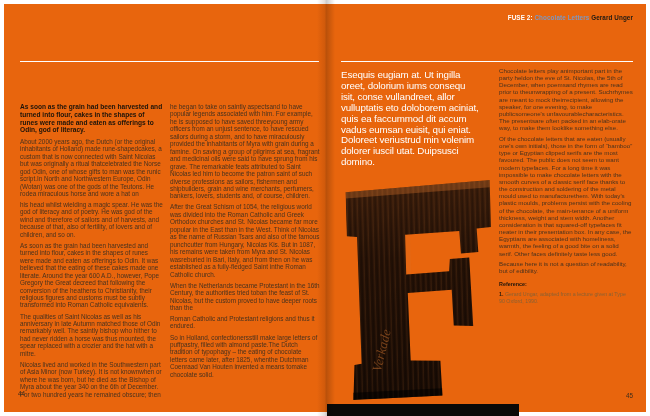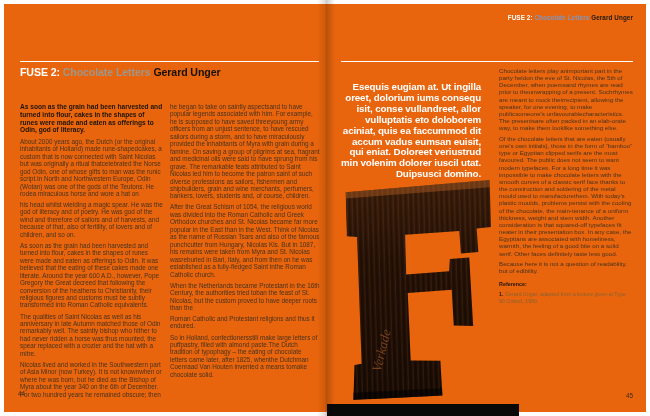--- a/index.html
+++ b/index.html
@@ -13,22 +13,22 @@
   .rule{position:absolute;top:57px;height:1.4px;background:#ffffff;}
   .rule-left{left:16px;width:299px;} .rule-right{left:337px;width:292px;}
   .page-title{position:absolute;left:16px;top:62px;font-size:10.6px;font-weight:bold;white-space:nowrap;letter-spacing:-.1px;}
   .pt-fuse{color:#ffffff;} .pt-title{color:#9d978c;} .pt-author{color:#161008;}
   .col{position:absolute;font-size:6.35px;line-height:7.45px;color:#49321e;letter-spacing:0;}
   .col p{margin:0 0 3.6px 0;}
   .col1{left:16px;top:99px;width:143px;}
   .col2{left:166px;top:99px;width:150px;}
   .col3{left:495px;top:63px;width:134px;font-size:6.2px;line-height:7.15px;}
   .intro{font-weight:bold;color:#1d140a;font-size:6.6px;line-height:7.8px;margin-bottom:4px;}
-  .pull-quote{position:absolute;left:337px;top:78px;width:140px;color:#ffffff;font-weight:bold;
-              font-size:9.8px;line-height:10.9px;letter-spacing:-.15px;text-align:right;}
+  .pull-quote{position:absolute;left:337px;top:66px;width:140px;color:#ffffff;font-weight:normal;
+              font-size:9.8px;line-height:10.9px;letter-spacing:-.15px;}
   .reference{margin-top:6px;}
   .ref-label{font-size:5.4px;font-weight:bold;color:#20160c;margin:0 0 1px 0;}
   .ref-line{font-size:5.3px;line-height:6.3px;color:#8a6133;margin:0;}
   .ref-num{font-weight:bold;color:#2a1c0e;}
   .pagenum{position:absolute;font-size:6.4px;color:#3f2d1c;}
   .pagenum-left{left:14px;top:386px;}
   .pagenum-right{left:622px;top:388px;}
   .photo{position:absolute;left:344px;top:178px;width:146px;height:216px;transform:rotate(-1.6deg);}
   .photo svg{display:block;width:100%;height:100%;}
   .photo-bottom-edge{position:absolute;left:327px;top:404px;width:192px;height:12px;background:#0b0907;}
@@ -41,25 +41,20 @@
 
     <div class="running-header">
       <span class="rh-fuse">FUSE 2:</span>
       <span class="rh-title">Chocolate Letters</span>
       <span class="rh-author">Gerard Unger</span>
     </div>
 
     <div class="rule rule-left"></div>
     <div class="rule rule-right"></div>
 
-    <div class="page-title">
-      <span class="pt-fuse">FUSE 2:</span>
-      <span class="pt-title">Chocolate Letters</span>
-      <span class="pt-author">Gerard Unger</span>
-    </div>
 
     <div class="col col1">
       <p class="intro">As soon as the grain had been harvested and turned into flour, cakes in the shapes of runes were made and eaten as offerings to Odin, god of literacy.</p>
       <p>About 2000 years ago, the Dutch (or the original inhabitants of Holland) made rune-shapedcakes, a custom that is now connected with Saint Nicolas but was originally a ritual thatcelebrated the Norse god Odin, one of whose gifts to man was the runic script.In North and Northwestern Europe, Odin (Wotan) was one of the gods of the Teutons. He rodea miraculous horse and wore a hat on</p>
       <p>his head whilst wielding a magic spear. He was the god of literacy and of poetry. He was god of the wind and therefore of sailors and of harvests, and because of that, also of fertility, of lovers and of children, and so on.</p>
       <p>As soon as the grain had been harvested and turned into flour, cakes in the shapes of runes were made and eaten as offerings to Odin. It was believed that the eating of these cakes made one literate. Around the year 600 A.D., however, Pope Gregory the Great decreed that following the conversion of the heathens to Christianity, their religious figures and customs must be subtly transformed into Roman Catholic equivalents.</p>
       <p>The qualities of Saint Nicolas as well as his anniversary in late Autumn matched those of Odin remarkably well. The saintly bishop who hither to had never ridden a horse was thus mounted, the spear replaced with a crozier and the hat with a mitre.</p>
       <p>Nicolas lived and worked in the Southwestern part of Asia Minor (now Turkey). It is not knownwhen or where he was born, but he died as the Bishop of Myra about the year 340 on the 6th of December. For two hundred years he remained obscure; then</p>
     </div>
 

